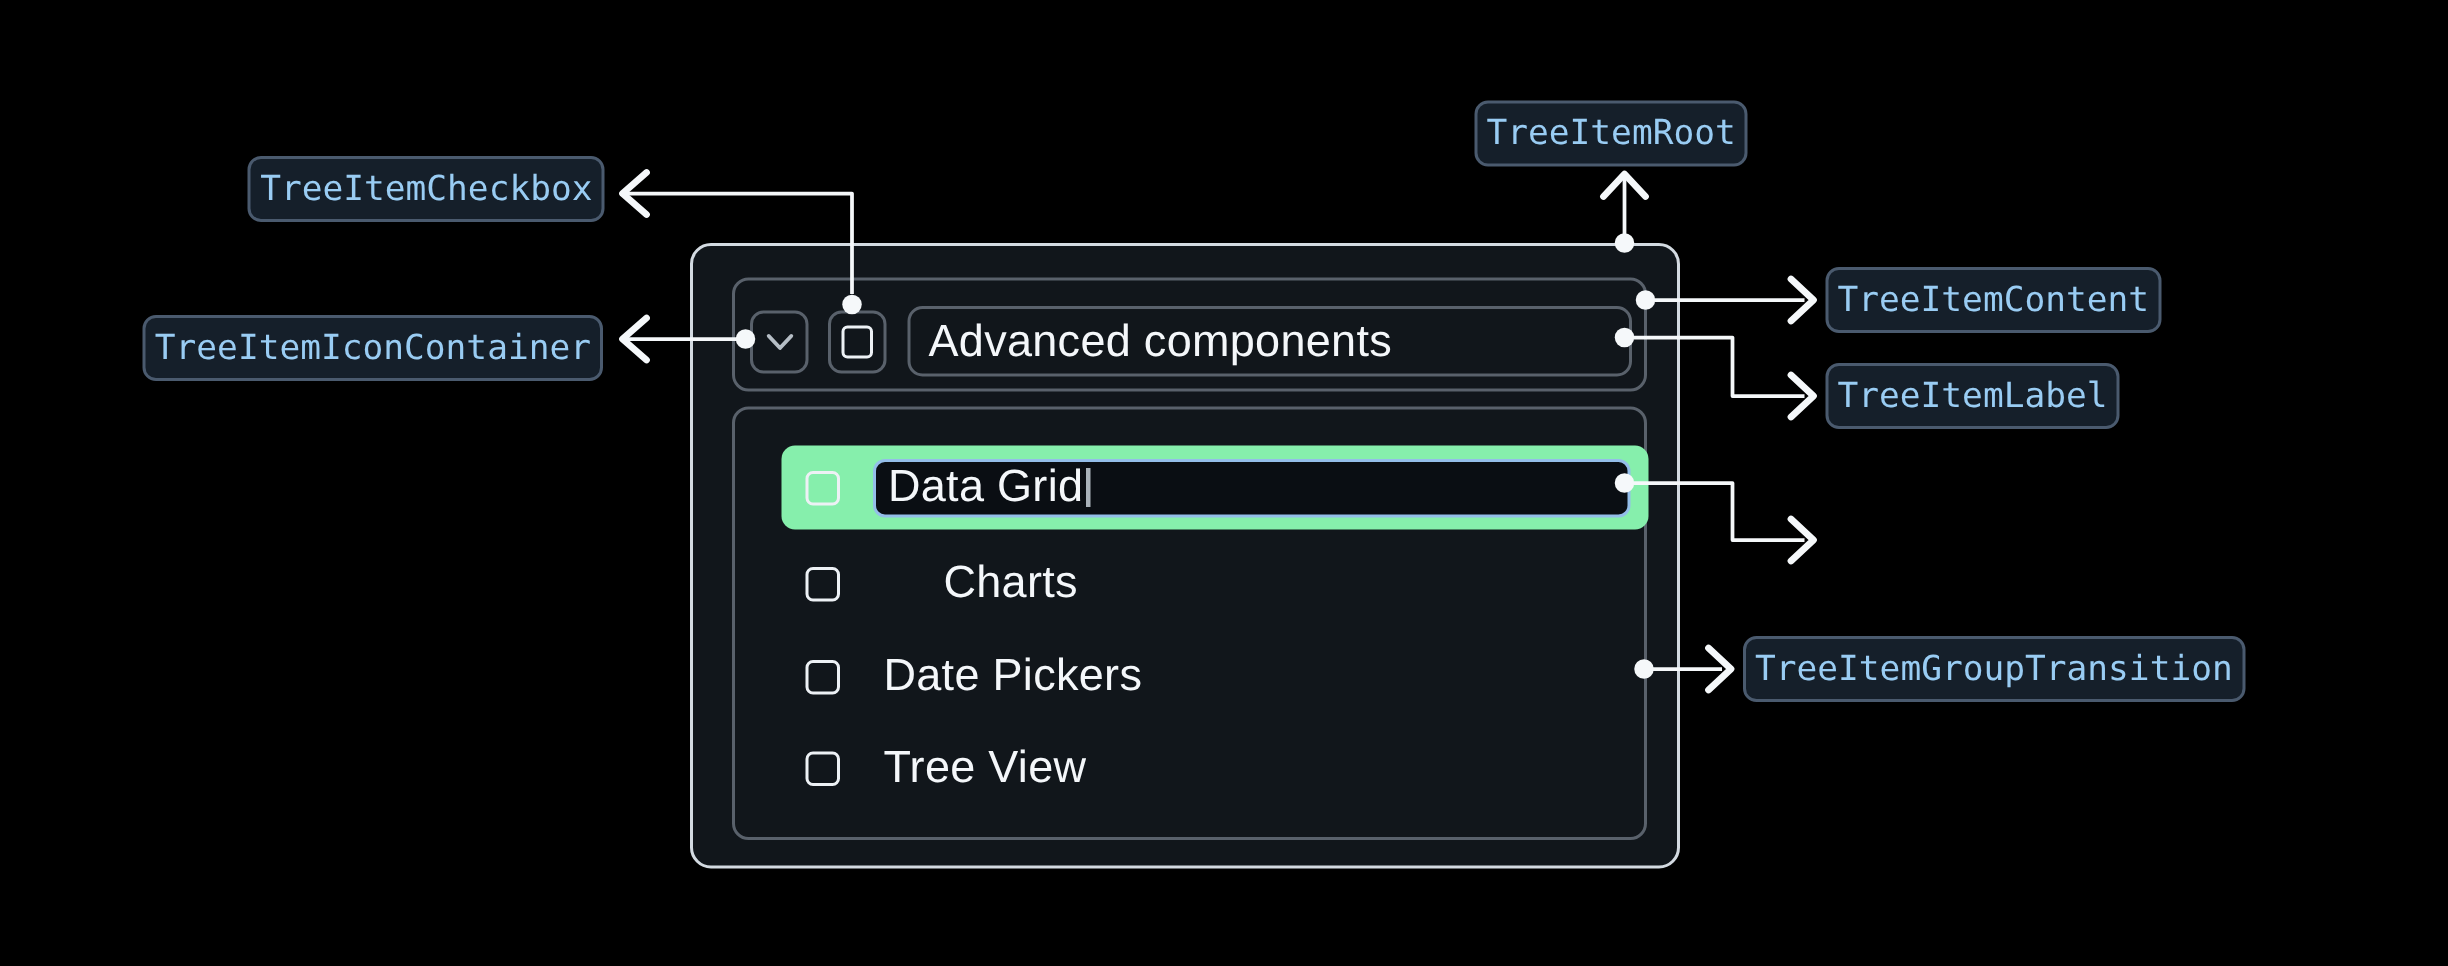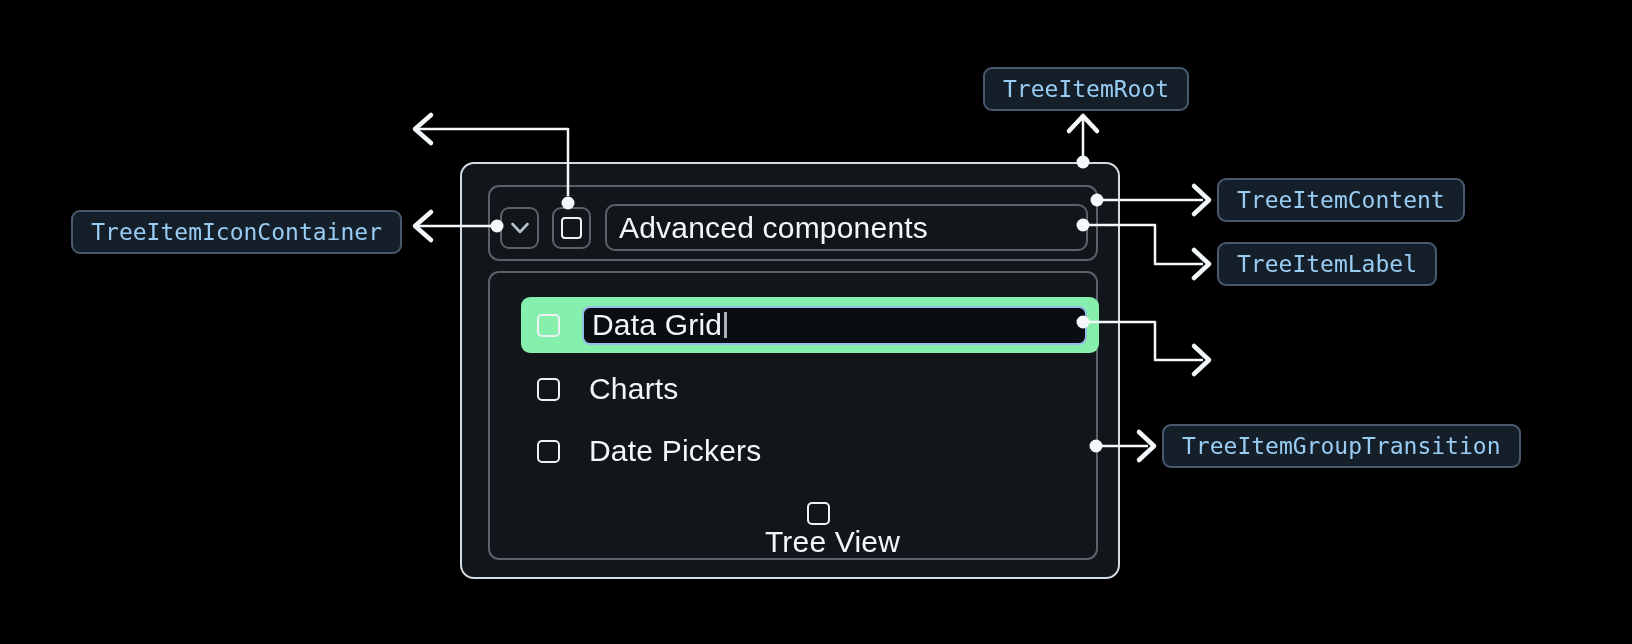--- a/index.html
+++ b/index.html
@@ -4,21 +4,21 @@
 <style>
   html,body{margin:0;padding:0;background:#000;}
   #stage{position:relative;width:1632px;height:644px;background:#000;overflow:hidden;
          font-family:"Liberation Sans","DejaVu Sans",sans-serif;}
 
   
   .badge{position:absolute;box-sizing:border-box;white-space:nowrap;
          font-family:"DejaVu Sans Mono","Liberation Mono",monospace;
          font-size:23px;line-height:28px;color:#99CCF3;
          background:#151F2A;border:2px solid #4A5A6E;border-radius:9px;
-         padding:6px 18px;text-align:center;}
+         padding:6px 6px;text-align:center;}
   #badge-root{left:983px;top:67px;}
   #badge-checkbox{right:1229px;top:104px;}
   #badge-icon-container{right:1230px;top:210px;}
   #badge-content{left:1217px;top:178px;}
   #badge-label{left:1217px;top:242px;}
   #badge-label-input{left:1217px;top:338px;}
   #badge-group-transition{left:1162px;top:424px;}
 
   
   #tree-root{position:absolute;left:460px;top:162px;width:660px;height:417px;
@@ -36,23 +36,23 @@
 
   .item-label{font-size:30px;color:#F4F7FA;letter-spacing:0.2px;}
   .cbx{box-sizing:border-box;width:23px;height:23px;flex:0 0 23px;
        border:2.5px solid #EDF1F5;border-radius:5px;background:transparent;}
   #checkbox-container .cbx{width:21px;height:22px;flex:0 0 21px;border-radius:4px;}
 
   .child-row{position:absolute;left:31px;width:578px;height:56px;box-sizing:border-box;
              display:flex;align-items:center;padding-left:16px;border-radius:9px;}
   .child-row .item-label{margin-left:29px;}
   #row-0{top:24px;background:#86efac;}
-  #row-1{top:88px;}
+  #row-1{top:88px;gap:40px;}
   #row-2{top:150px;}
-  #row-3{top:229px;flex-direction:column;}
+  #row-3{top:211px;}
 
   #label-input{box-sizing:border-box;margin-left:22px;width:505px;height:39px;
                background:#0A0E13;border:2px solid #94BEE9;border-radius:8px;
                display:flex;align-items:center;padding-left:8px;}
   #label-input .item-label{margin-left:0;}
   .text-cursor{width:3px;height:26px;background:#A9B2BA;margin-left:2px;flex:0 0 3px;}
 
   
   #arrows{position:absolute;left:0;top:0;pointer-events:none;}
   .shaft{stroke:#F5F8FA;stroke-width:2.5;fill:none;stroke-linejoin:round;}
@@ -102,20 +102,21 @@
 
       <div id="row-3" class="child-row">
         <span class="cbx"></span>
         <span class="item-label">Tree View</span>
       </div>
 
     </div>
   </div>
 
   <div class="badge" id="badge-root">TreeItemRoot</div>
+  <div class="badge" id="badge-checkbox">TreeItemCheckbox</div>
   <div class="badge" id="badge-icon-container">TreeItemIconContainer</div>
   <div class="badge" id="badge-content">TreeItemContent</div>
   <div class="badge" id="badge-label">TreeItemLabel</div>
   <div class="badge" id="badge-group-transition">TreeItemGroupTransition</div>
 
   <svg id="arrows" width="1632" height="644" viewBox="0 0 1632 644">
 
     <g>
       <polyline class="head" points="431,115 415,129 431,143"></polyline>
       <path class="shaft" d="M 418 129 H 568 V 196"></path>

